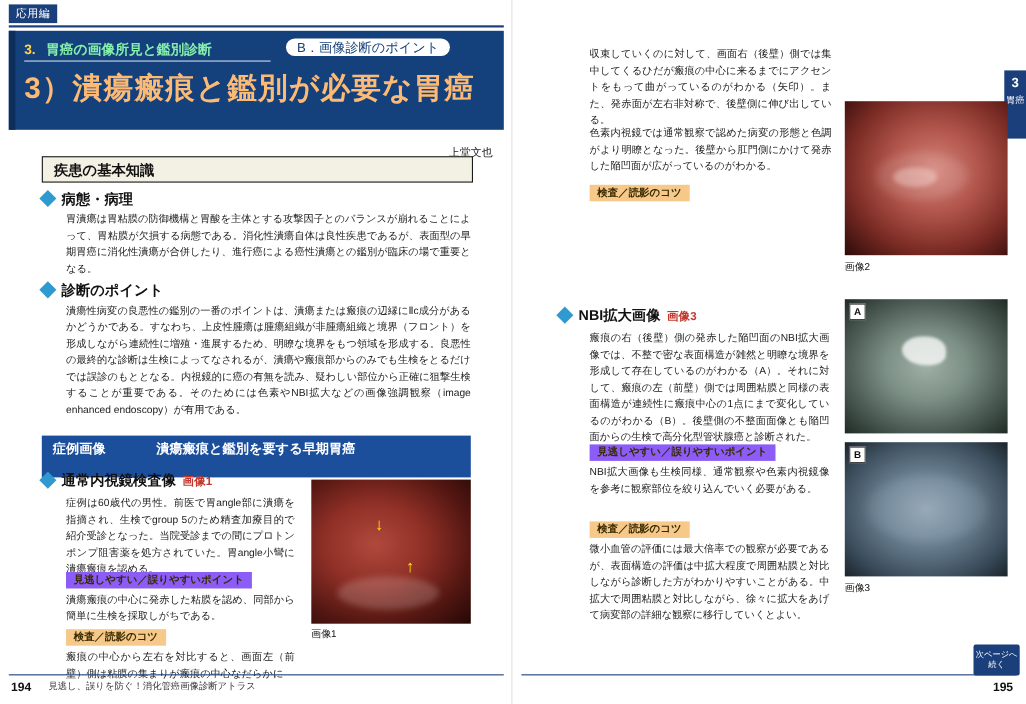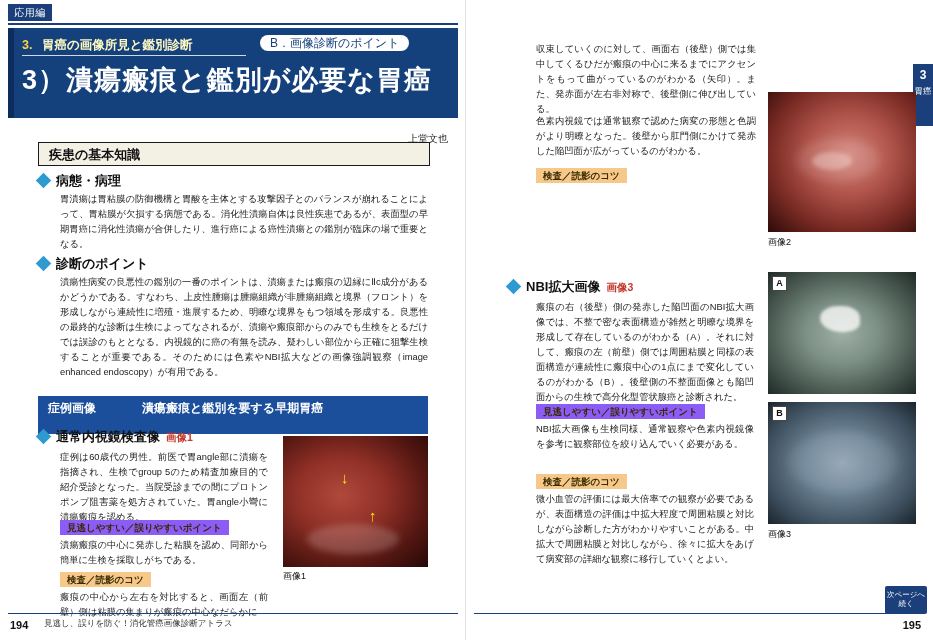--- a/index.html
+++ b/index.html
@@ -33,21 +33,21 @@
   }
   .mast-accent{position:absolute;left:0;top:0;width:6px;height:90px;background:#0d2d5c;}
   .chap-line{position:absolute;left:14px;top:9px;font-size:12.5px;color:#ffffff;font-weight:bold;}
   .chap-num{color:#ffd24a;}
   .chap-underline{position:absolute;left:14px;top:27px;width:224px;height:1px;background:#cfd9ea;}
   .pill{
     position:absolute;left:252px;top:7px;height:16px;background:#ffffff;border-radius:8px;
     color:#14407c;font-size:12px;line-height:16px;padding:0 10px;white-space:nowrap;
   }
   .big-title{
-    position:absolute;left:14px;top:34px;font-size:27px;font-weight:bold;color:#ffffff;
+    position:absolute;left:14px;top:34px;font-size:27px;font-weight:bold;color:#fdba74;
     letter-spacing:1px;
   }
 
   .author{position:absolute;left:0;top:132px;width:448px;text-align:right;font-size:10px;color:#222;}
 
   
   .sec-bar{
     position:absolute;left:38px;width:390px;height:22px;background:#f3f0e4;border:1.2px solid #1a1a1a;
   }
   .sec-bar span{position:absolute;left:10px;top:3px;font-size:13px;font-weight:bold;color:#111;}
@@ -122,21 +122,21 @@
     <div class="hdr">
       <div class="hdr-tag">応用編</div>
       <div class="hdr-title">消化管癌の画像診断のポイント</div>
       <div class="hdr-rule"></div>
     </div>
 
     <div class="masthead">
       <div class="mast-accent"></div>
       <div class="chap-line">
         <span class="chap-num">3.</span>
-        <span style="color:#fef9c3;margin-left:6px;">胃癌の画像所見と鑑別診断</span>
+        <span style="color:#86efac;margin-left:6px;">胃癌の画像所見と鑑別診断</span>
       </div>
       <div class="chap-underline"></div>
       <div class="pill">B．画像診断のポイント</div>
       <div class="big-title">3）潰瘍瘢痕と鑑別が必要な胃癌</div>
     </div>
 
     <div class="author">上堂文也</div>
 
     <div class="sec-bar" style="top:142px;">
       <span>疾患の基本知識</span>

